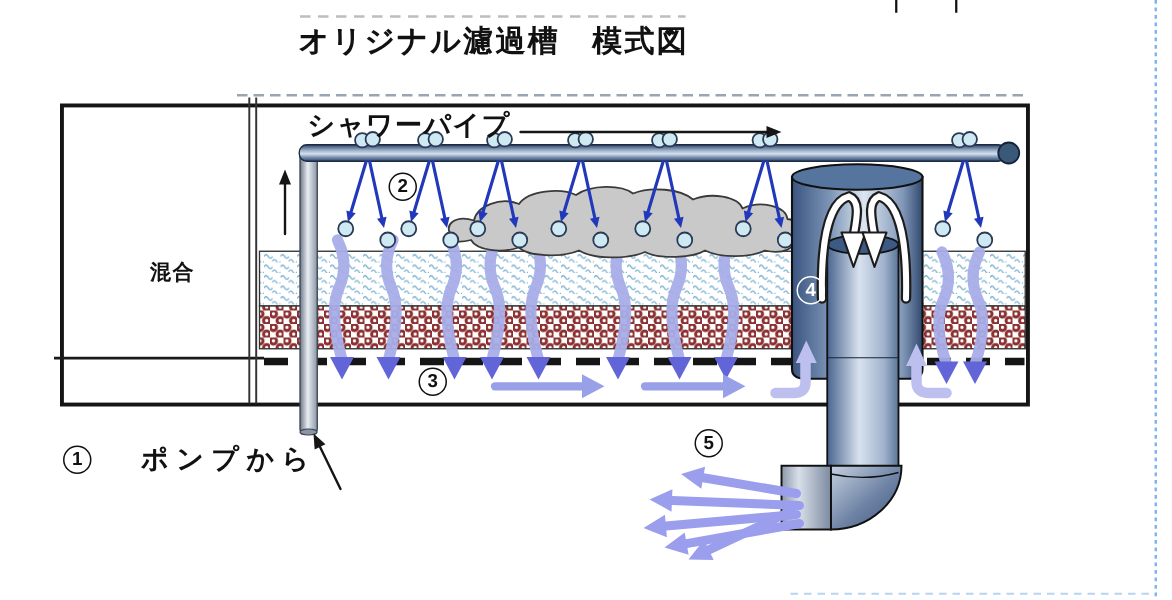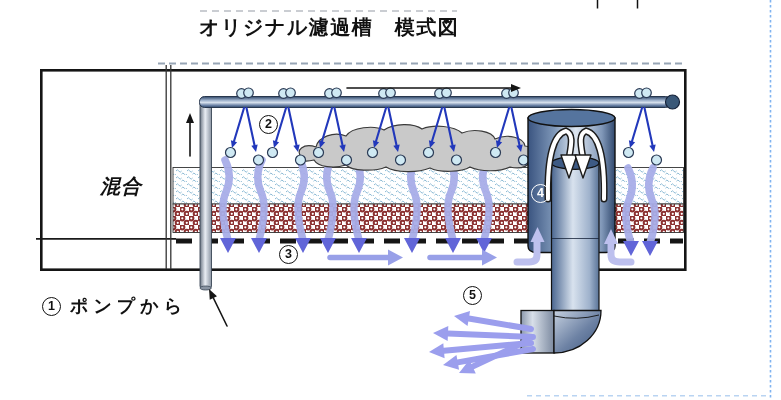--- a/index.html
+++ b/index.html
@@ -2,25 +2,25 @@
 <html><head>
 <meta charset="utf-8">
 <style>
   html,body{margin:0;padding:0;background:#fff;}
   #stage{position:relative;width:781px;height:400px;background:#fff;overflow:hidden;
          font-family:"Liberation Sans","DejaVu Sans",sans-serif;color:#111;}
   #diagram-svg{position:absolute;left:0;top:0;width:781px;height:400px;}
   .lbl{position:absolute;font-weight:bold;white-space:nowrap;z-index:3;}
   .title{left:199px;top:14px;font-size:20px;letter-spacing:1.5px;}
   .shower{left:205px;top:71px;font-size:18px;letter-spacing:1px;}
-  .mix1{left:100px;top:173px;font-size:20px;letter-spacing:1px;font-style:italic;}
+  .mix1{left:100px;top:173px;font-size:14px;letter-spacing:1px;}
   .mix2{left:44px;top:206px;font-size:18px;letter-spacing:2px;}
   .carbon{left:376px;top:132px;font-size:20px;letter-spacing:1px;}
   .pumprow{left:42px;top:294px;display:flex;align-items:center;gap:9px;}
-  .pumptext{font-weight:bold;font-size:18px;letter-spacing:5px;}
+  .pumptext{font-weight:bold;font-size:18px;letter-spacing:5px;margin-left:24px;}
   .cnum{display:inline-flex;width:17px;height:17px;border:1.7px solid #111;border-radius:50%;
         align-items:center;justify-content:center;font-weight:bold;font-size:12.5px;line-height:1;
         color:#111;background:transparent;box-sizing:content-box;}
   .cnum.white{border-color:#fff;color:#fff;}
   .cpos{position:absolute;z-index:3;}
   .c2{left:259px;top:115px;} .c3{left:279px;top:245px;}
   .c4{left:531px;top:184px;} .c5{left:463px;top:286px;}
 </style>
 </head>
 <body>
@@ -249,20 +249,21 @@
         <line x1="531" y1="343" x2="443.94194775038073" y2="350.68159284555463" stroke="#9b9eed" stroke-width="6" stroke-linecap="round"></line>
         <polygon points="429,352 443.28274417315805,343.2106189703643 444.6011513276034,358.15256672074497" fill="#9b9eed"></polygon>
         <line x1="533" y1="349" x2="457.7684376167886" y2="362.37449997923756" stroke="#9b9eed" stroke-width="6" stroke-linecap="round"></line>
         <polygon points="443,365 456.4556876064074,354.9902811708433 459.0811876271698,369.75871878763184" fill="#9b9eed"></polygon>
         <line x1="527" y1="341" x2="472.5722805330149" y2="366.6130444550518" stroke="#9b9eed" stroke-width="6" stroke-linecap="round"></line>
         <polygon points="459,373 469.3788027605408,359.82690418854435 475.76575830548904,373.39918472155927" fill="#9b9eed"></polygon>
       </g>
   </svg>
 
   <div class="lbl title">オリジナル濾過槽　模式図</div>
+  <div class="lbl shower">シャワーパイプ</div>
   <div class="lbl mix1">混合</div>
 
   <div class="pumprow lbl">
     <span class="cnum">1</span>
     <span class="pumptext">ポンプから</span>
   </div>
   <span class="cnum cpos c2">2</span>
   <span class="cnum cpos c3">3</span>
   <span class="cnum cpos c4 white">4</span>
   <span class="cnum cpos c5">5</span>

